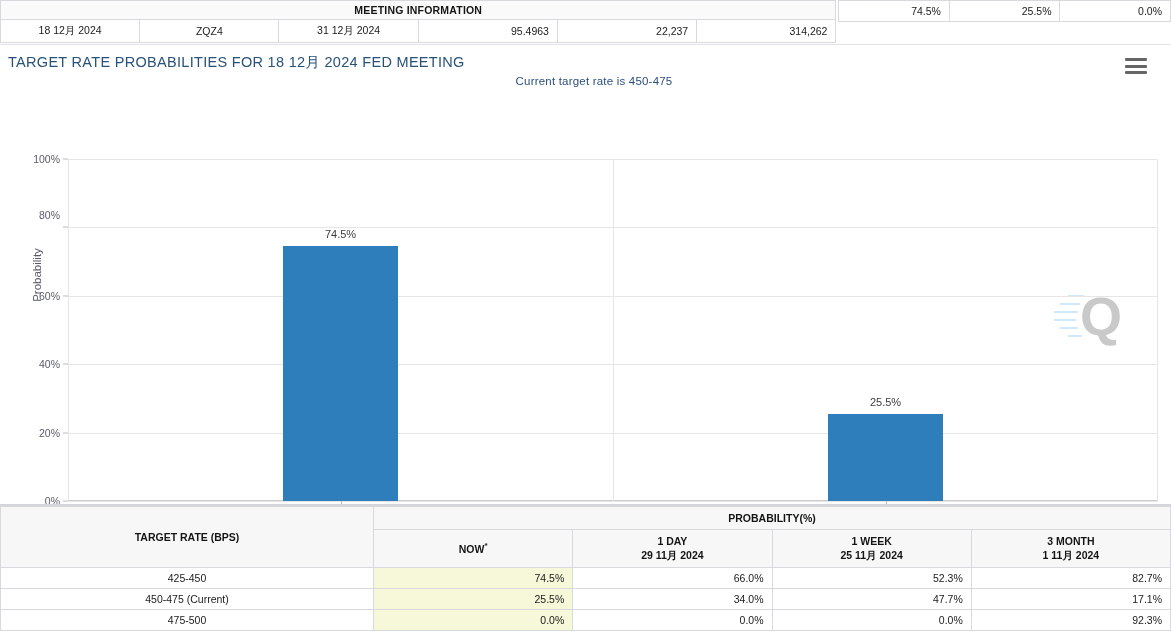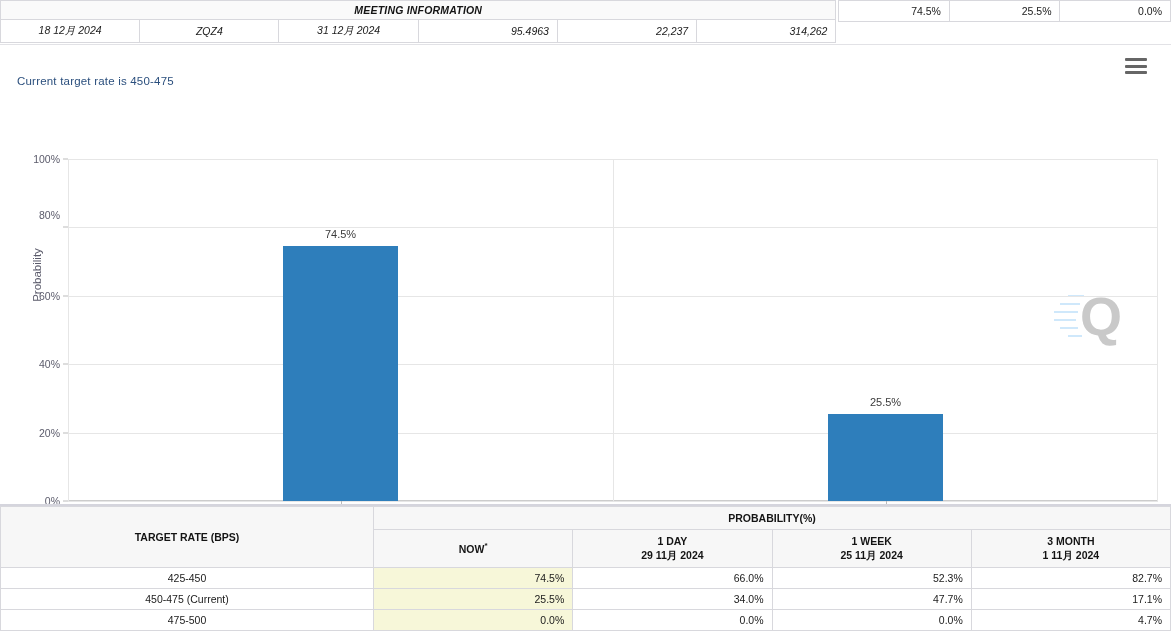--- a/index.html
+++ b/index.html
@@ -46,40 +46,41 @@
     font-size: 10.5px;
     padding: 4px 8px;
     border: 1px solid #d8d8dd;
     background: #fff;
     white-space: nowrap;
     color: #1a1a1a;
   }
   .ctr { text-align: center; }
   .rgt { text-align: right; }
 
-  .left-tbl { width: 888px; font-style: italic; }
+  .left-tbl { width: 888px; }
   .right-tbl { width: 353px; margin-left: 2px; }
 
   
   .chart-panel {
     position: relative;
     width: 1171px;
     height: 460px;
     background: #fff;
     border-top: 1px solid #e2e2e6;
   }
   .chart-title {
     position: absolute; left: 8px; top: 8px;
     font-size: 14.5px;
     color: #28527a;
     letter-spacing: .3px;
     white-space: nowrap;
   }
   .chart-subtitle {
     position: absolute; left: 0; right: 0; top: 30px;
+    text-align: center;
     font-size: 11.5px;
     color: #2b4f7d;
     letter-spacing: .2px;
     padding-left: 17px;
   }
   .hamburger {
     position: absolute; right: 24px; top: 13px;
     width: 22px; height: 16px;
     display: flex; flex-direction: column; justify-content: space-between;
     cursor: pointer;
@@ -242,20 +243,21 @@
         <td class="val rgt">74.5%</td>
         <td class="val rgt">25.5%</td>
         <td class="val rgt">0.0%</td>
       </tr>
     </tbody>
       </table>
   </div>
 
   <div class="chart-panel">
 
+    <div class="chart-title">TARGET RATE PROBABILITIES FOR 18 12月 2024 FED MEETING</div>
     <div class="chart-subtitle">Current target rate is 450-475</div>
 
     <div class="hamburger">
       <span></span>
         <span></span>
         <span></span>
     </div>
 
     <div class="ylabel">Probability</div>
 
@@ -341,20 +343,20 @@
         <td class="nowcell">25.5%</td>
         <td class="numcell">34.0%</td>
         <td class="numcell">47.7%</td>
         <td class="numcell">17.1%</td>
       </tr>
       <tr>
         <td class="rowhead">475-500</td>
         <td class="nowcell">0.0%</td>
         <td class="numcell">0.0%</td>
         <td class="numcell">0.0%</td>
-        <td class="numcell">4.7%</td>
+        <td class="numcell">92.3%</td>
       </tr>
     </tbody>
       </table>
 
   </div>
 
 </div>
 
 </body></html>

